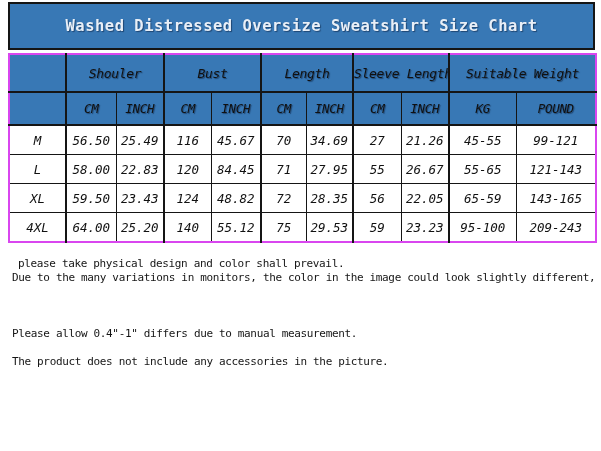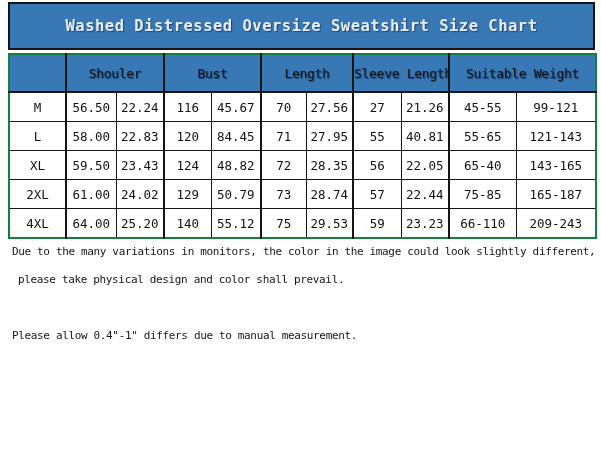--- a/index.html
+++ b/index.html
@@ -17,21 +17,22 @@
     display: flex; align-items: center; justify-content: center;
     color: #e9eff7;
     font-weight: bold; font-size: 15.5px; letter-spacing: 0.5px;
     text-shadow: 1px 1px 1px rgba(10,30,60,0.55);
     margin-bottom: 3px;
   }
 
   table.size-chart {
     border-collapse: collapse; table-layout: fixed;
     width: 587px;
-    border: 2px solid #15803d;
+    border: 2px solid #d946ef;
+    font-style: italic;
   }
   table.size-chart td {
     border: 1px solid #151515;
     text-align: center; vertical-align: middle;
     padding: 0; overflow: hidden; white-space: nowrap;
     color: #111111; font-size: 12.5px;
   }
   thead td {
     background: #3878b5; color: #e9eff7;
     letter-spacing: -0.3px;
@@ -77,89 +78,90 @@
     </colgroup>
     <thead>
       <tr class="group-row">
         <td></td>
         <td colspan="2" class="group-start">Shouler</td>
         <td colspan="2" class="group-start">Bust</td>
         <td colspan="2" class="group-start">Length</td>
         <td colspan="2" class="group-start">Sleeve Length</td>
         <td colspan="2" class="group-start">Suitable Weight</td>
       </tr>
+      <tr class="unit-row">
+        <td></td>
+        <td class="group-start">CM</td>
+        <td>INCH</td>
+        <td class="group-start">CM</td>
+        <td>INCH</td>
+        <td class="group-start">CM</td>
+        <td>INCH</td>
+        <td class="group-start">CM</td>
+        <td>INCH</td>
+        <td class="group-start">KG</td>
+        <td>POUND</td>
+      </tr>
     </thead>
     <tbody>
         <tr>
           <td>M</td>
           <td class="group-start">56.50</td>
-          <td>22.24</td>
+          <td>25.49</td>
           <td class="group-start">116</td>
           <td>45.67</td>
           <td class="group-start">70</td>
-          <td>27.56</td>
+          <td>34.69</td>
           <td class="group-start">27</td>
           <td>21.26</td>
           <td class="group-start">45-55</td>
           <td>99-121</td>
         </tr>
         <tr>
           <td>L</td>
           <td class="group-start">58.00</td>
           <td>22.83</td>
           <td class="group-start">120</td>
           <td>84.45</td>
           <td class="group-start">71</td>
           <td>27.95</td>
           <td class="group-start">55</td>
-          <td>40.81</td>
+          <td>26.67</td>
           <td class="group-start">55-65</td>
           <td>121-143</td>
         </tr>
         <tr>
           <td>XL</td>
           <td class="group-start">59.50</td>
           <td>23.43</td>
           <td class="group-start">124</td>
           <td>48.82</td>
           <td class="group-start">72</td>
           <td>28.35</td>
           <td class="group-start">56</td>
           <td>22.05</td>
-          <td class="group-start">65-40</td>
+          <td class="group-start">65-59</td>
           <td>143-165</td>
-        </tr>
-        <tr>
-          <td>2XL</td>
-          <td class="group-start">61.00</td>
-          <td>24.02</td>
-          <td class="group-start">129</td>
-          <td>50.79</td>
-          <td class="group-start">73</td>
-          <td>28.74</td>
-          <td class="group-start">57</td>
-          <td>22.44</td>
-          <td class="group-start">75-85</td>
-          <td>165-187</td>
         </tr>
         <tr>
           <td>4XL</td>
           <td class="group-start">64.00</td>
           <td>25.20</td>
           <td class="group-start">140</td>
           <td>55.12</td>
           <td class="group-start">75</td>
           <td>29.53</td>
           <td class="group-start">59</td>
           <td>23.23</td>
-          <td class="group-start">66-110</td>
+          <td class="group-start">95-100</td>
           <td>209-243</td>
         </tr>
       </tbody>
   </table>
 
   <div class="notes">
+    <div class="note-line nl2">please take physical design and color shall prevail.</div>
     <div class="note-line nl1">Due to the many variations in monitors, the color in the image could look slightly different,</div>
-    <div class="note-line nl2">please take physical design and color shall prevail.</div>
     <div class="note-line nl3">Please allow 0.4"-1" differs due to manual measurement.</div>
+    <div class="note-line nl4">The product does not include any accessories in the picture.</div>
   </div>
 
 </div>
 
 </body></html>

